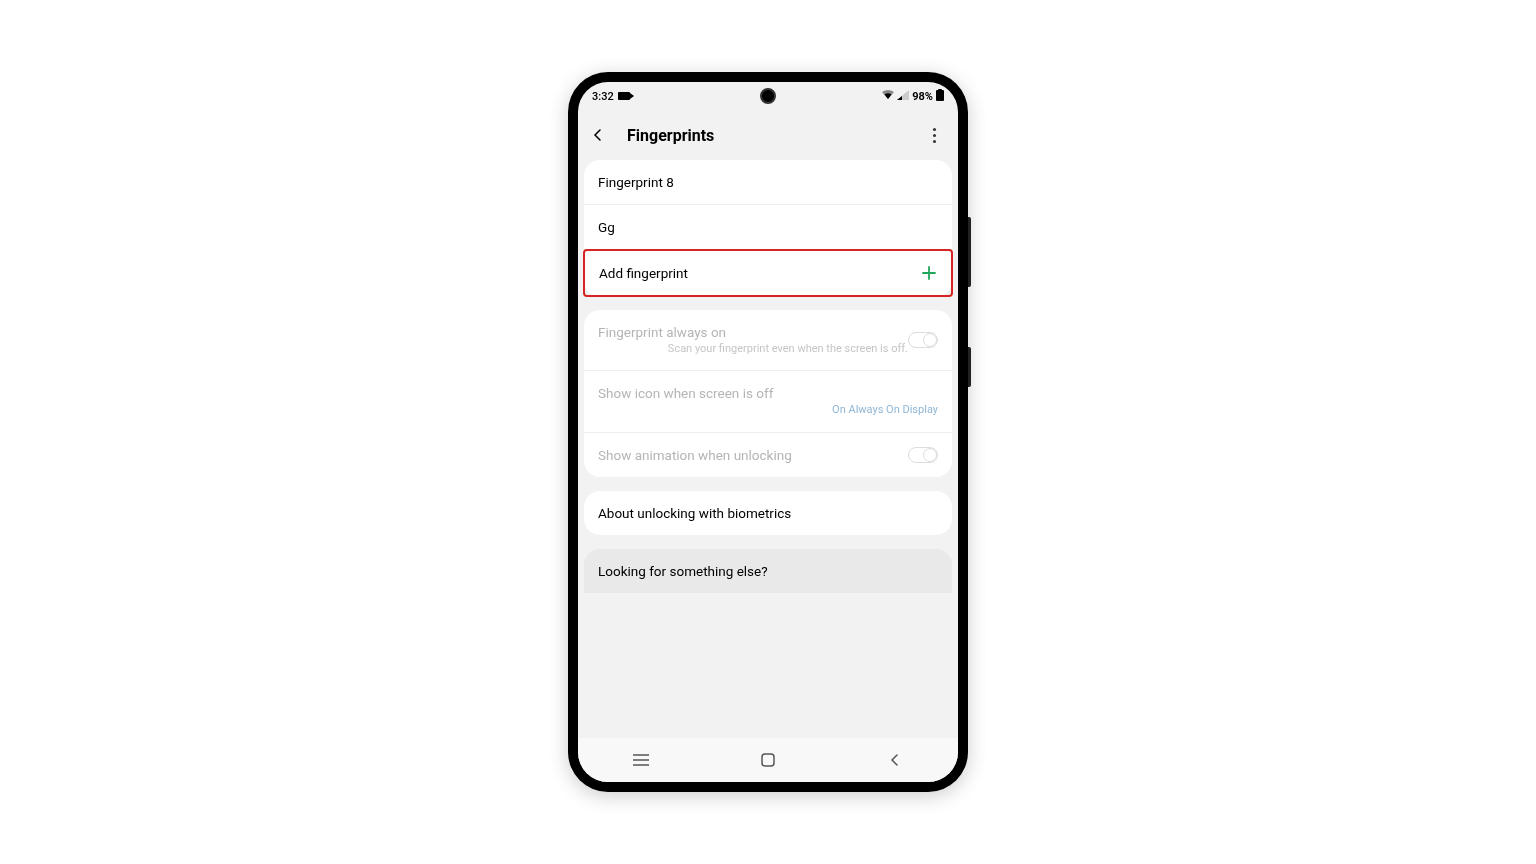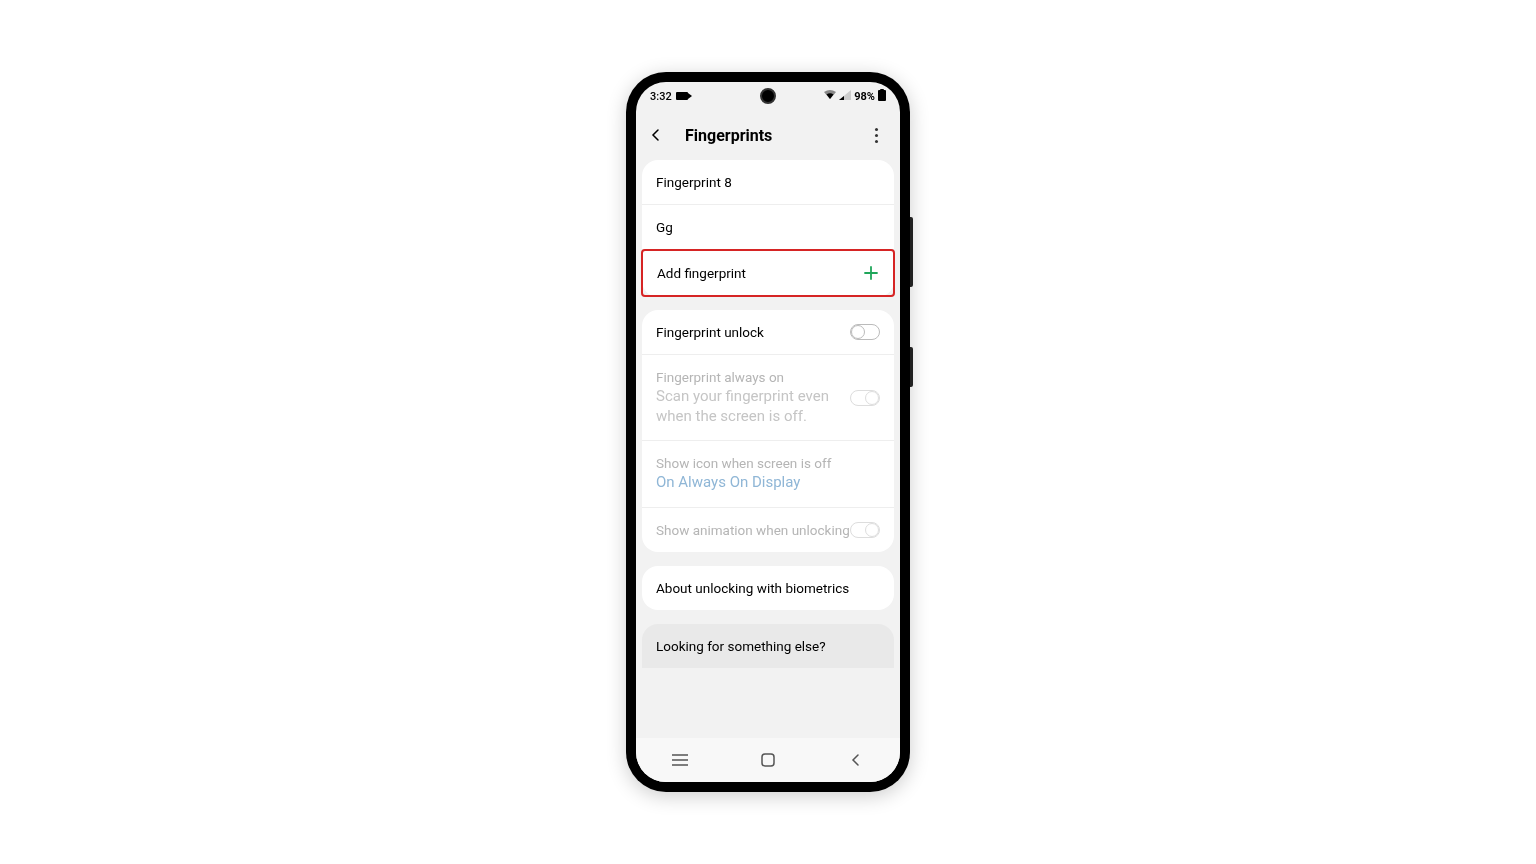--- a/index.html
+++ b/index.html
@@ -6,21 +6,21 @@
   body {
     width: 1536px;
     height: 864px;
     background: #ffffff;
     font-family: -apple-system, BlinkMacSystemFont, "Segoe UI", Roboto, sans-serif;
     display: flex;
     align-items: center;
     justify-content: center;
   }
   .phone-frame {
-    width: 284px;
+    width: 400px;
     height: 720px;
     background: #000;
     border-radius: 40px;
     padding: 10px;
     position: relative;
     box-shadow: 0 4px 20px rgba(0,0,0,0.2);
   }
   .phone-side-btn1 {
     position: absolute;
     right: -3px;
@@ -127,25 +127,26 @@
   .row:last-child { border-bottom: none; }
   .row.highlighted {
     border: 2.5px solid #d62424;
     border-radius: 4px;
     margin: -1px;
     position: relative;
     z-index: 2;
   }
   .row.disabled { color: #b5b5b5; }
   .row .sub {
-    font-size: 15px;
+    font-size: 11px;
     color: #c5c5c5;
     margin-top: 2px;
     display: block;
     line-height: 1.3;
+    text-align: right;
   }
   .row .sub.link { color: #8fb6d6; }
   .row-text { flex: 1; }
   .plus-icon {
     width: 16px;
     height: 16px;
     color: #1fa65a;
   }
   .toggle {
     width: 30px;
@@ -276,24 +277,20 @@
           <span class="row-text">Add fingerprint</span>
           <span class="plus-icon">
             <svg width="16" height="16" viewBox="0 0 16 16">
                 <path d="M8 2 V14 M2 8 H14" stroke="#1fa65a" stroke-width="1.8" stroke-linecap="round"></path>
               </svg>
           </span>
         </div>
       </div>
 
       <div class="card">
-        <div class="row">
-          <span class="row-text">Fingerprint unlock</span>
-          <div class="toggle"></div>
-        </div>
         <div class="row disabled">
           <div class="row-text">
             <span>Fingerprint always on</span>
             <span class="sub">Scan your fingerprint even when the screen is off.</span>
           </div>
           <div class="toggle on disabled"></div>
         </div>
         <div class="row disabled">
           <div class="row-text">
             <span>Show icon when screen is off</span>

